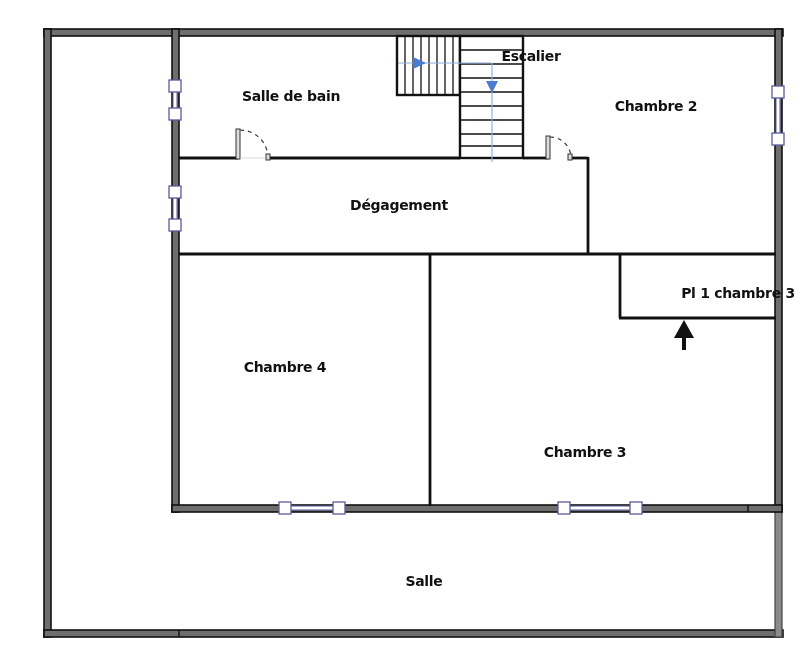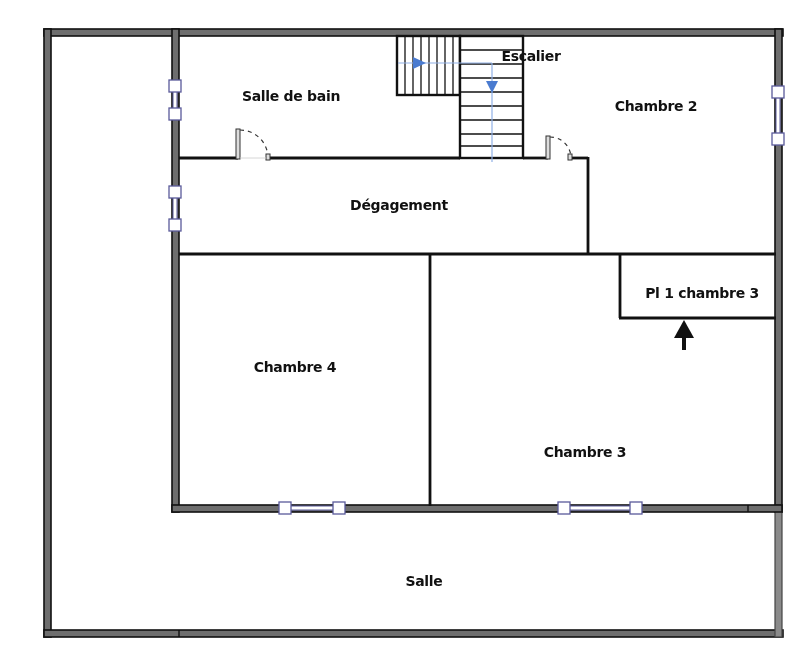--- a/index.html
+++ b/index.html
@@ -123,16 +123,16 @@
   <g>
     <polygon points="684,320 674,338 694,338" fill="#111"></polygon>
     <rect x="682" y="336" width="4" height="14" fill="#111"></rect>
   </g>
 </svg>
 
 <div class="room-label" style="left:291px; top:96px;">Salle de bain</div>
 <div class="room-label" style="left:483px; top:56px;margin-left:48px;">Escalier</div>
 <div class="room-label" style="left:656px; top:106px;">Chambre 2</div>
 <div class="room-label" style="left:399px; top:205px;">Dégagement</div>
-<div class="room-label" style="left:702px; top:293px;">Pl 1 chambre 3</div>
-<div class="room-label" style="left:295px; top:367px;">Chambre 4</div>
+<div class="room-label" style="left:738px; top:293px;">Pl 1 chambre 3</div>
+<div class="room-label" style="left:285px; top:367px;">Chambre 4</div>
 <div class="room-label" style="left:585px; top:408px;margin-top:44px;">Chambre 3</div>
 <div class="room-label" style="left:424px; top:581px;">Salle</div>
 
 </body></html>

